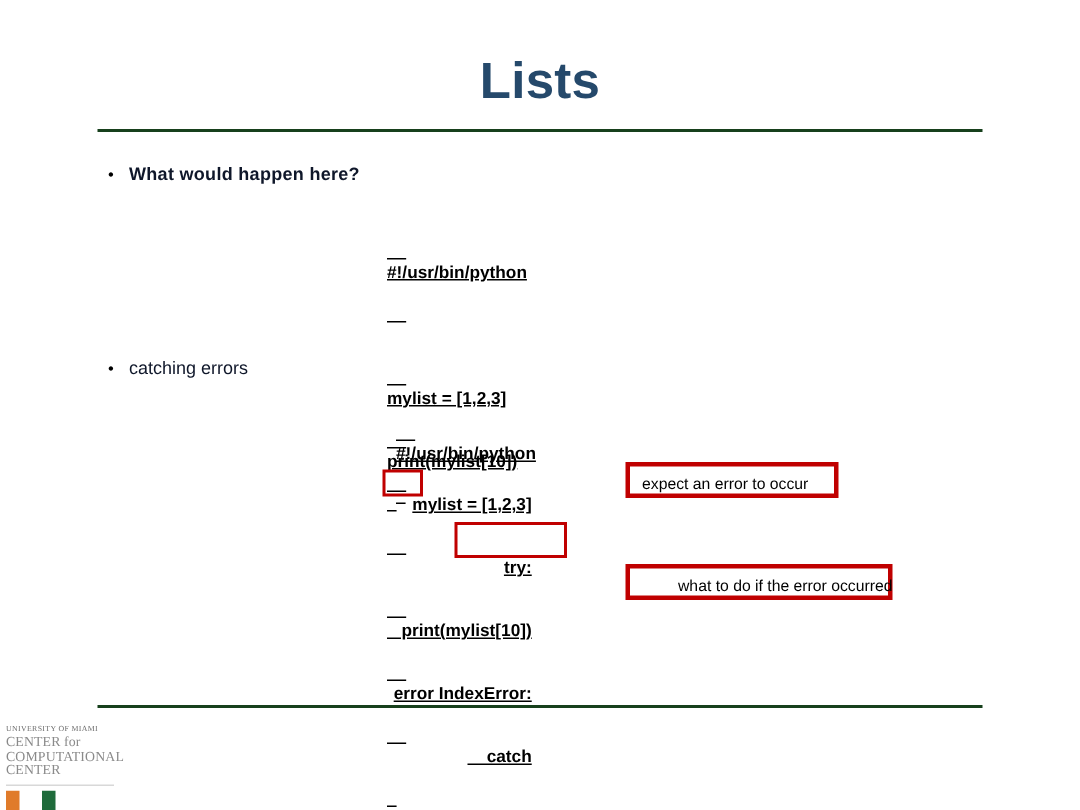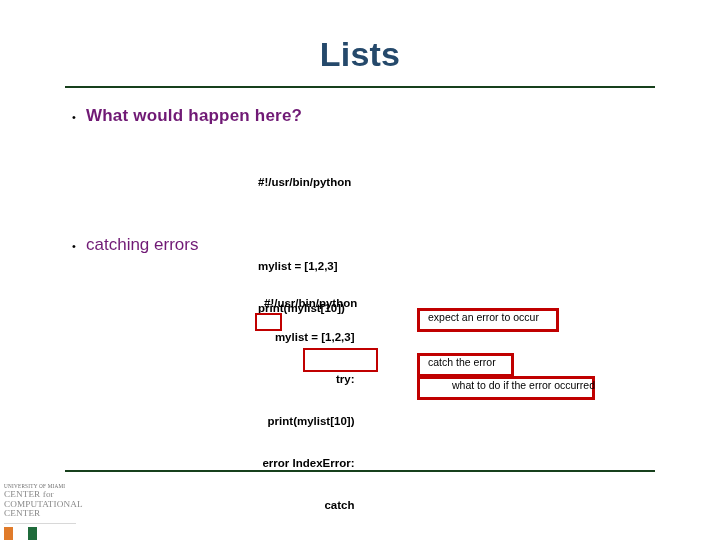--- a/index.html
+++ b/index.html
@@ -63,39 +63,40 @@
     align-items: baseline;
   }
   .bullet .dot {
     width: 14px;
     font-size: 11px;
     line-height: 16px;
     color: #000;
     flex: none;
   }
   .bullet .btext {
-    font-size: 17px;
+    font-size: 12px;
     line-height: 16px;
-    color: #701a75;
+    color: #0f172a;
     white-space: nowrap;
   }
   .bullet.strong .btext { font-weight: bold; letter-spacing: 0.2px; }
 
   #bullet-1 { left: 72px; top: 108px; }
   #bullet-2 { left: 72px; top: 237px; }
 
   
   .code {
     position: absolute;
     font-family: "Liberation Sans", sans-serif;
     font-size: 11.5px;
     line-height: 14px;
     font-weight: bold;
     color: #000;
     white-space: pre;
+    text-decoration: underline;
   }
   .code .ln { display: block; height: 14px; }
   .code .ln.blank { height: 14px; }
 
   #code-1 { left: 258px; top: 147px; }
   #code-2 { left: 264px; top: 268px; }
   #code-3 { left: 258px; top: 302px; }
 
   #code-3 .ln { text-align: right; }
   #code-3 .ln.i0 { padding-right: 0px; }
@@ -110,21 +111,21 @@
   #hl-try { left: 255px; top: 313px; width: 27px; height: 18px; }
   #hl-indexerror { left: 303px; top: 348px; width: 75px; height: 24px; }
 
   
   .callout {
     position: absolute;
     border: 3px solid #C00000;
     background: #ffffff;
     box-sizing: border-box;
     display: flex;
-    align-items: flex-start;
+    align-items: flex-end;
     padding: 0 8px;
     font-size: 10.5px;
     line-height: 12px;
     color: #000;
     white-space: nowrap;
   }
   #callout-expect  { left: 417px; top: 308px; width: 142px; height: 24px; }
   #callout-catch   { left: 417px; top: 353px; width: 97px;  height: 24px; }
   #callout-whattodo{ left: 417px; top: 376px; width: 178px; height: 24px; padding-left: 32px; }
 
@@ -215,23 +216,20 @@
     <span class="ln i0">   print(mylist[10])</span>
     <span class="ln i0">error IndexError:</span>
     <span class="ln i0">    catch</span>
   </div>
 
   <div class="hl" id="hl-try"></div>
   <div class="hl" id="hl-indexerror"></div>
 
   <div class="callout" id="callout-expect">
     <span>expect an error to occur</span>
-  </div>
-  <div class="callout" id="callout-catch">
-    <span>catch the error</span>
   </div>
   <div class="callout" id="callout-whattodo">
     <span>what to do if the error occurred</span>
   </div>
 
   <div class="rule-bottom"></div>
 
   <div class="footer-logo">
     <div class="fl-uni">UNIVERSITY OF MIAMI</div>
     <div class="fl-center">CENTER for</div>

